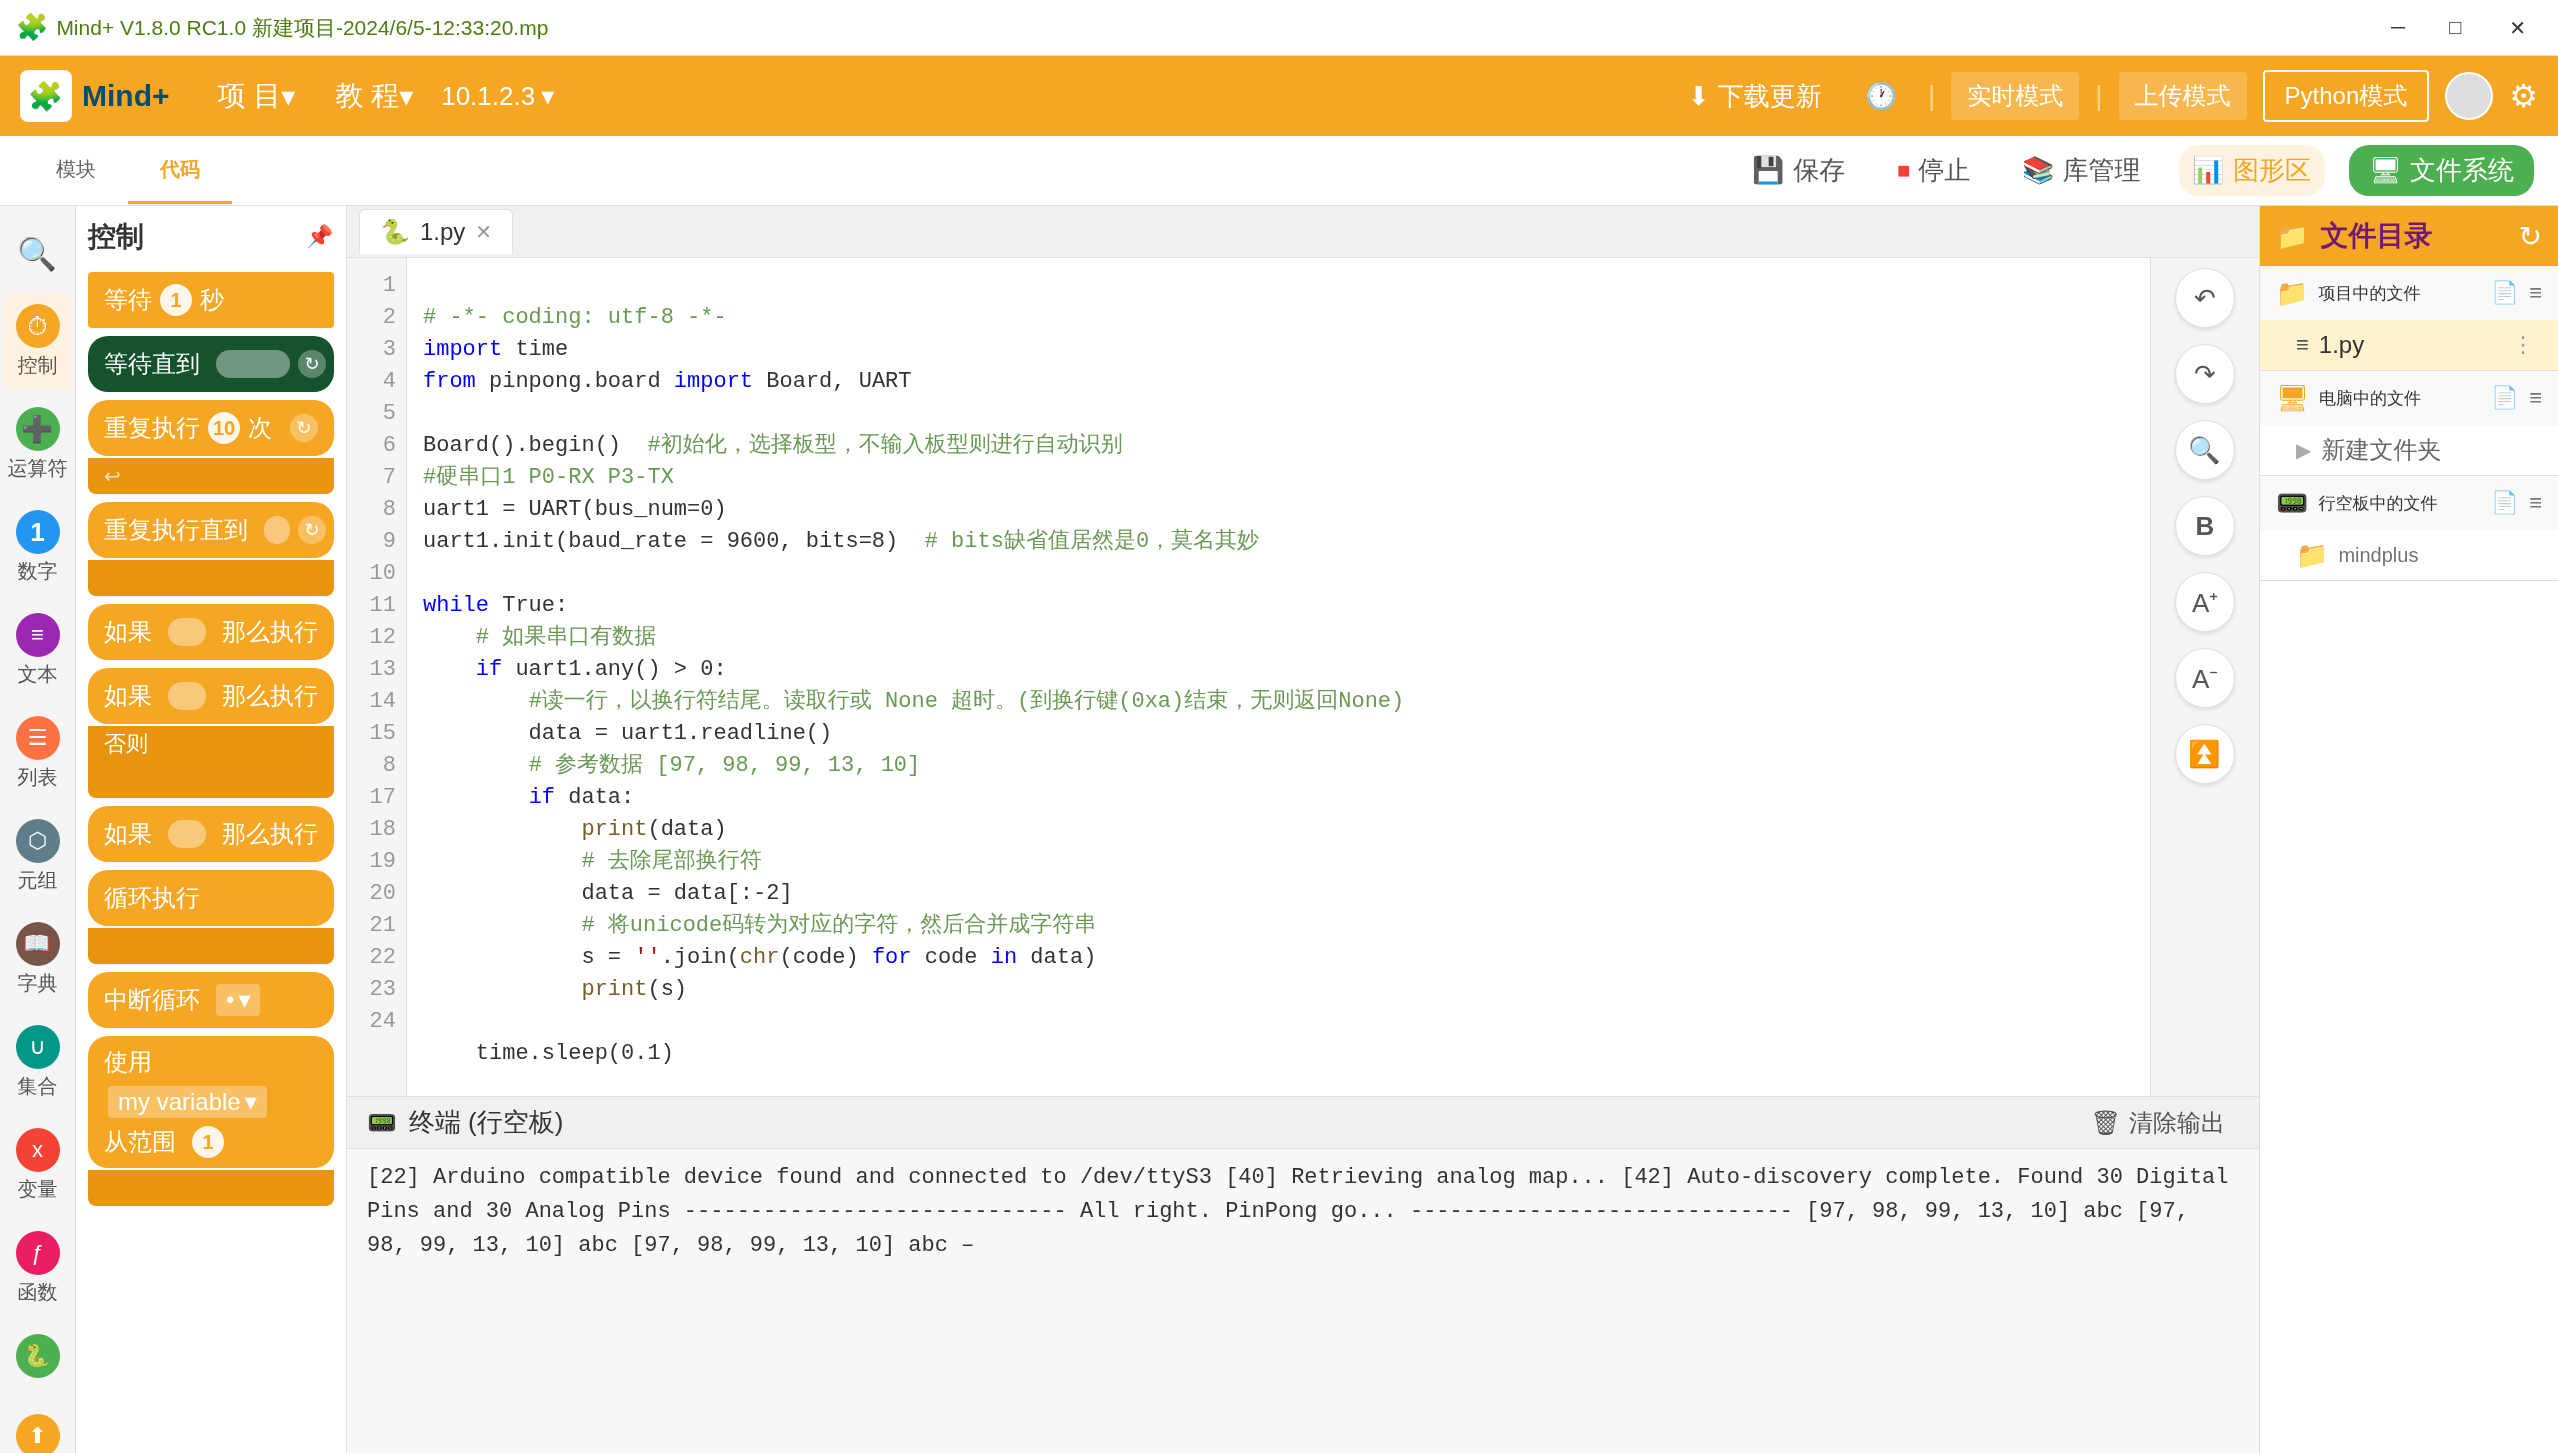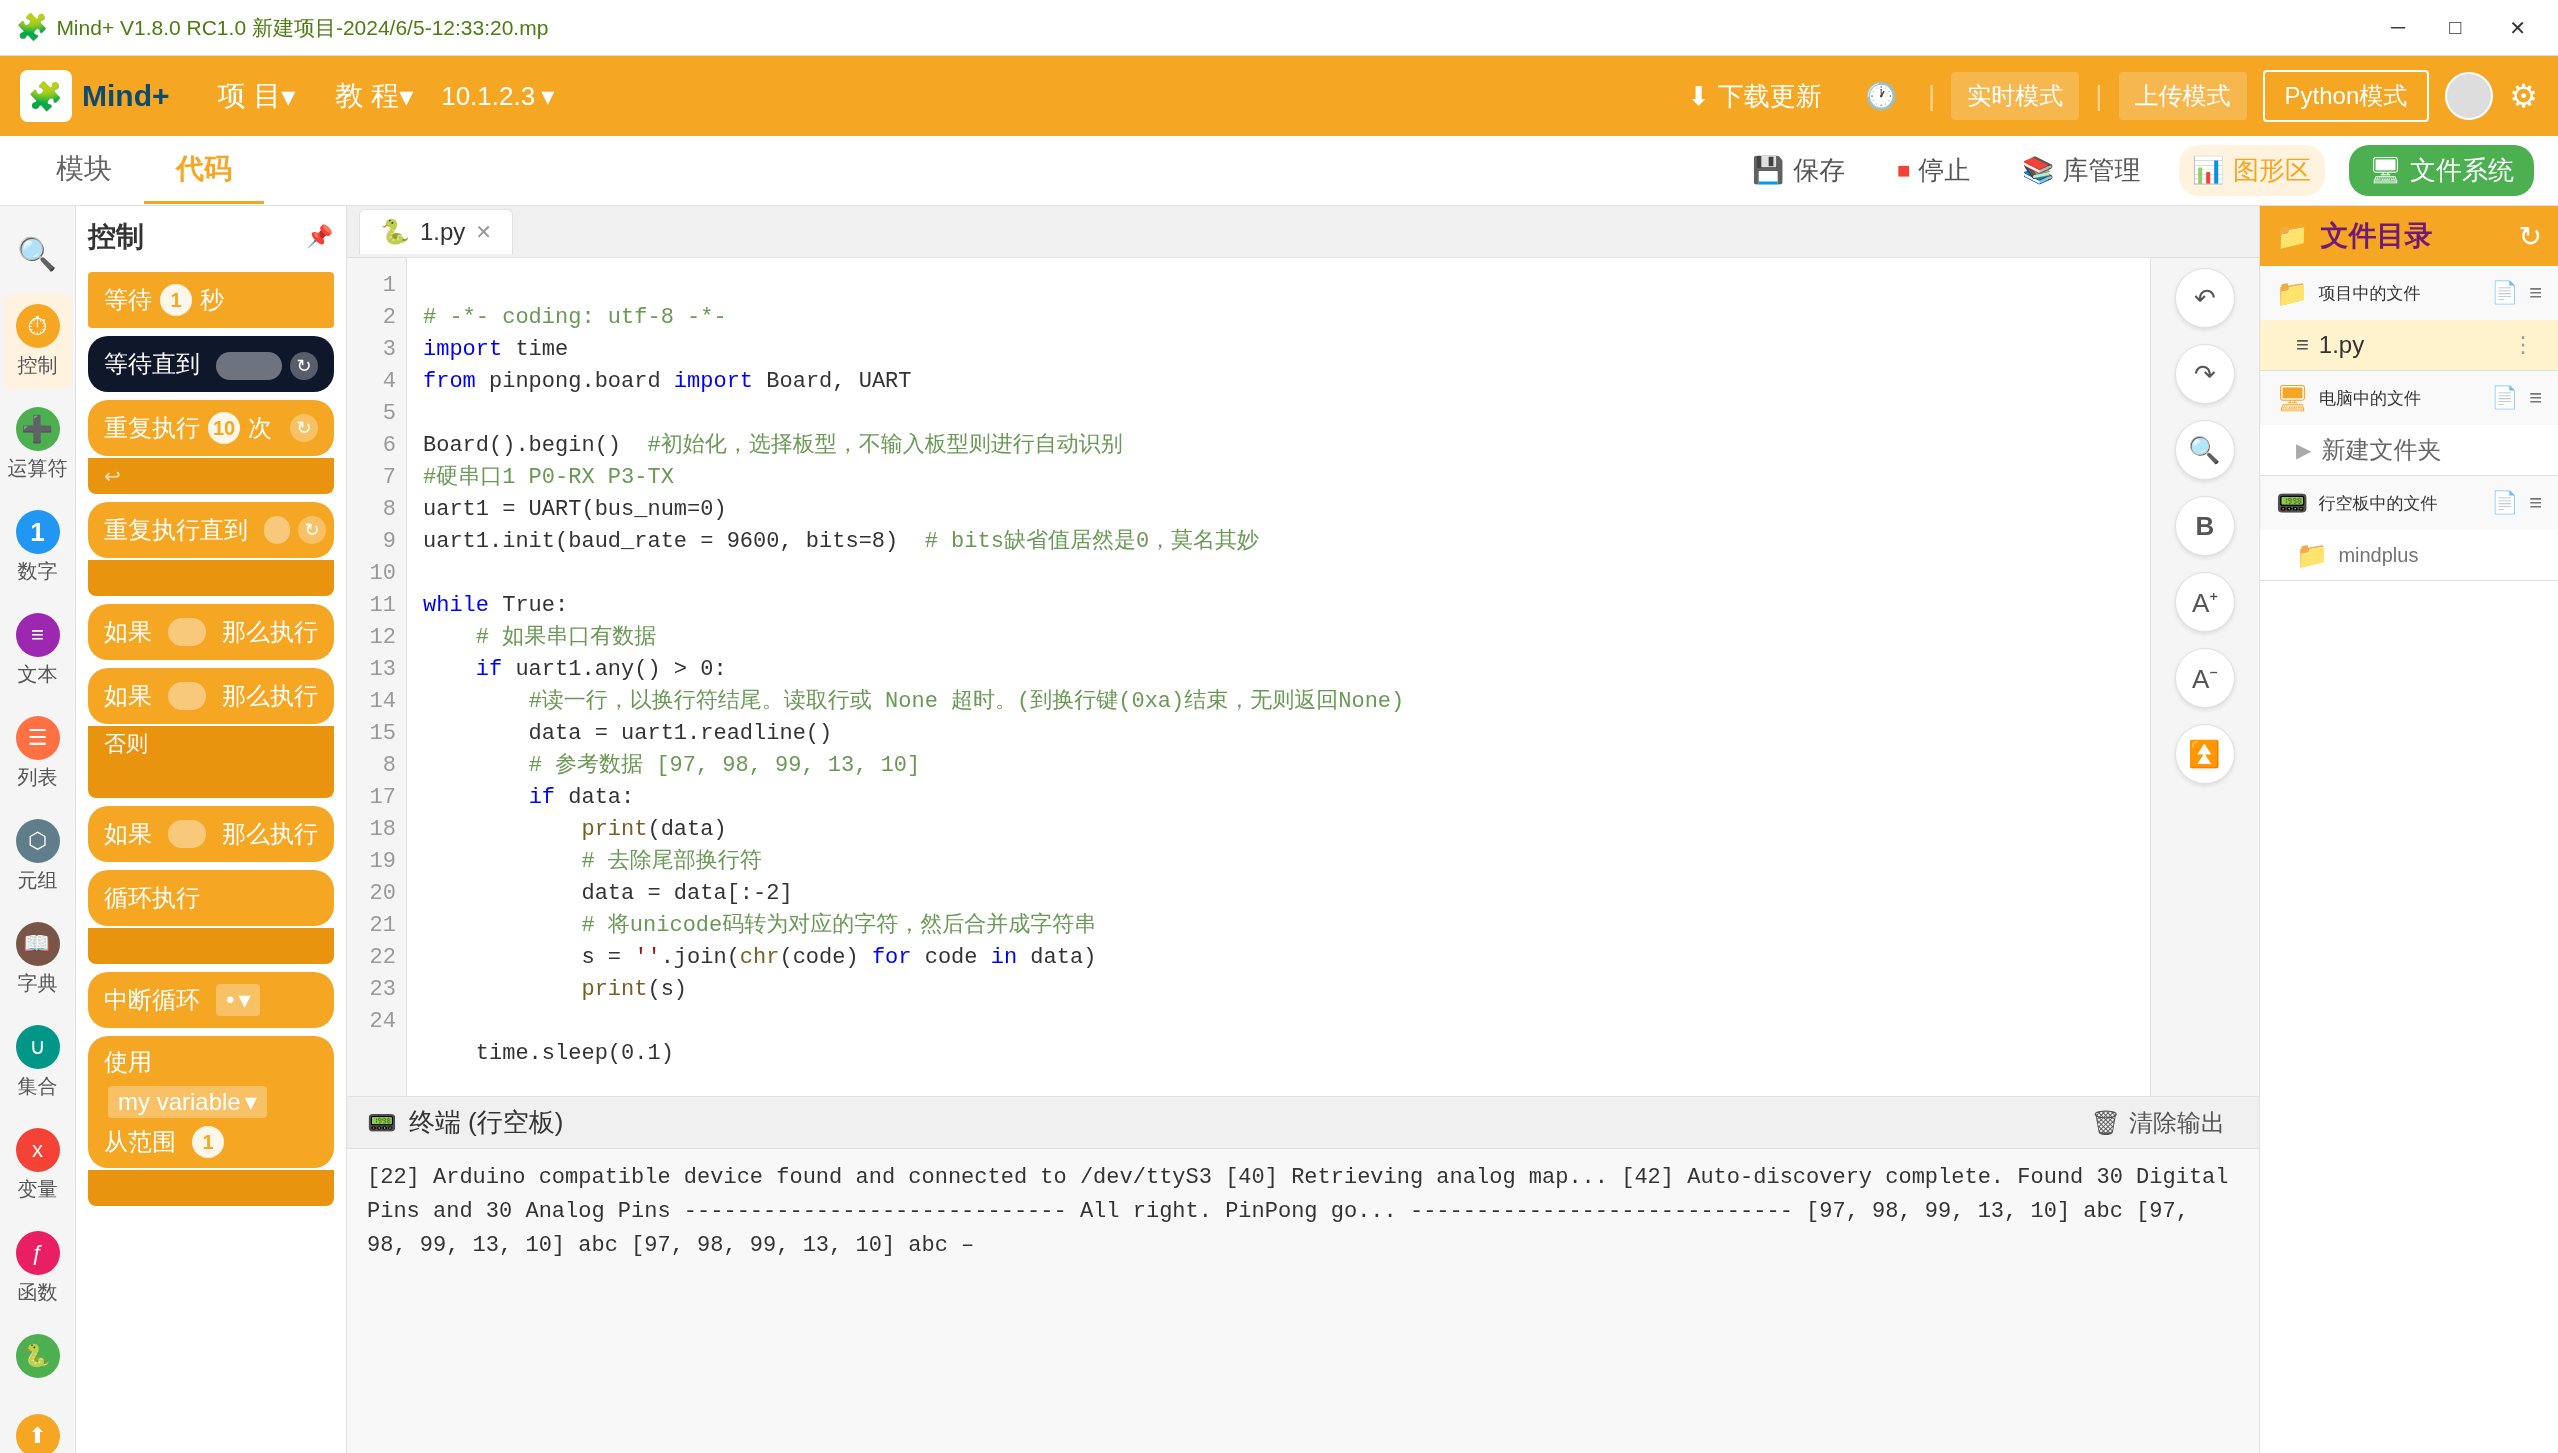--- a/index.html
+++ b/index.html
@@ -83,21 +83,21 @@
       height: 70px;
       display: flex;
       align-items: center;
       padding: 0 24px;
       border-bottom: 1px solid #e0e0e0;
       gap: 0;
     }
     .tab-btn {
       height: 66px;
       padding: 0 32px;
-      font-size: 28px;
+      font-size: 20px;
       cursor: pointer;
       border: none;
       background: transparent;
       color: #666;
       border-bottom: 3px solid transparent;
     }
     .tab-btn.active {
       color: #f5a623;
       border-bottom: 3px solid #f5a623;
       font-weight: bold;
@@ -581,21 +581,21 @@
       <span class="panel-title">控制</span>
       <span style="font-size:22px;color:#aaa;">📌</span>
     </div>
 
     <div class="block-item" style="background:#f5a623; border-radius:4px;">
       <span>等待</span>
       <div class="block-badge">1</div>
       <span>秒</span>
     </div>
 
-    <div class="block-item" style="background:#0f172a; border-radius:20px; align-items:flex-end;">
+    <div class="block-item" style="background:#14532d; border-radius:20px; padding-right:8px;">
       <span>等待直到</span>
       <div style="flex:1; height:28px; background:rgba(255,255,255,0.4); border-radius:14px; margin-left:8px;"></div>
       <div class="block-arrow">↻</div>
     </div>
 
     <div class="block-item" style="background:#f5a623; border-radius:20px;">
       <span>重复执行</span>
       <div class="block-badge">10</div>
       <span>次</span>
       <div class="block-arrow" style="margin-left:auto;">↻</div>

